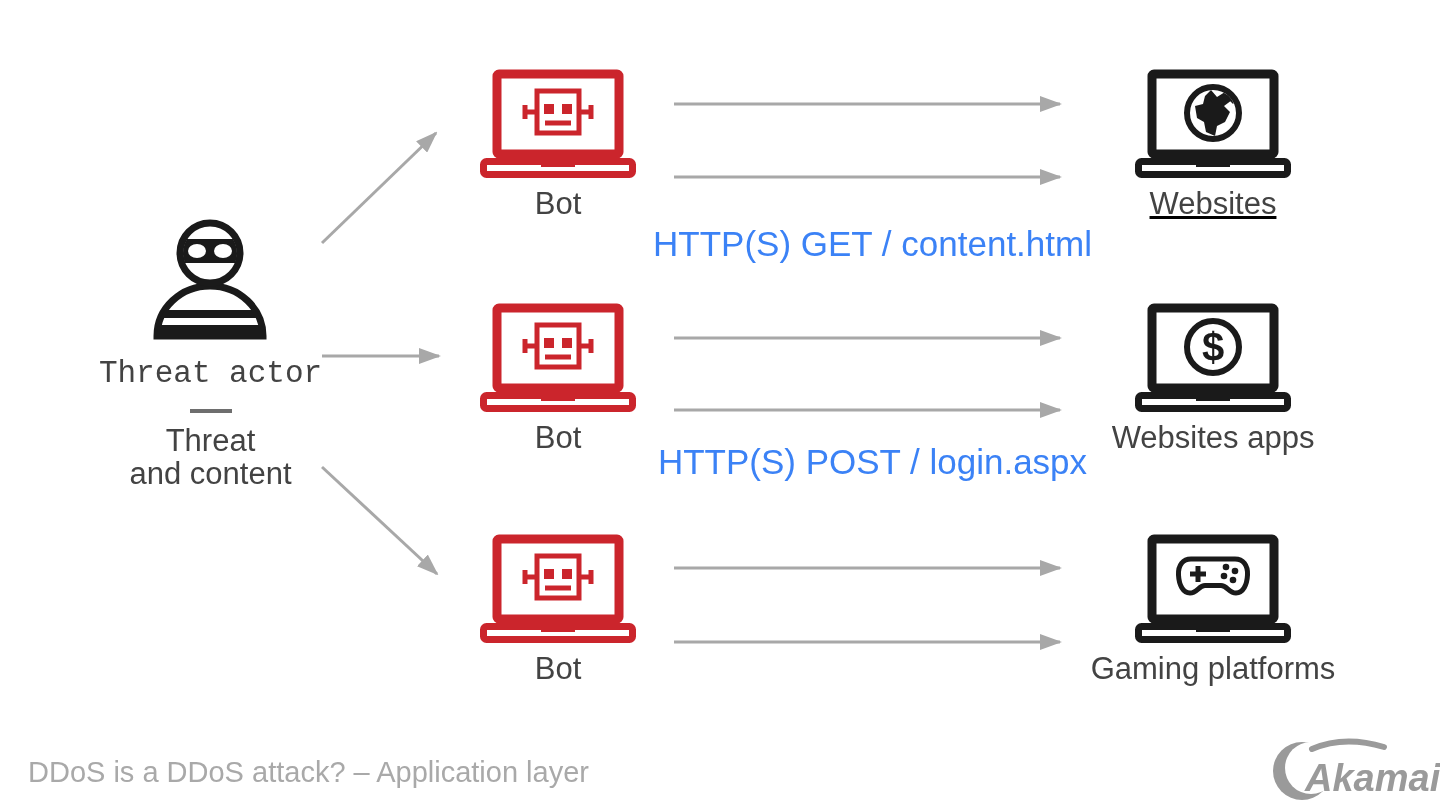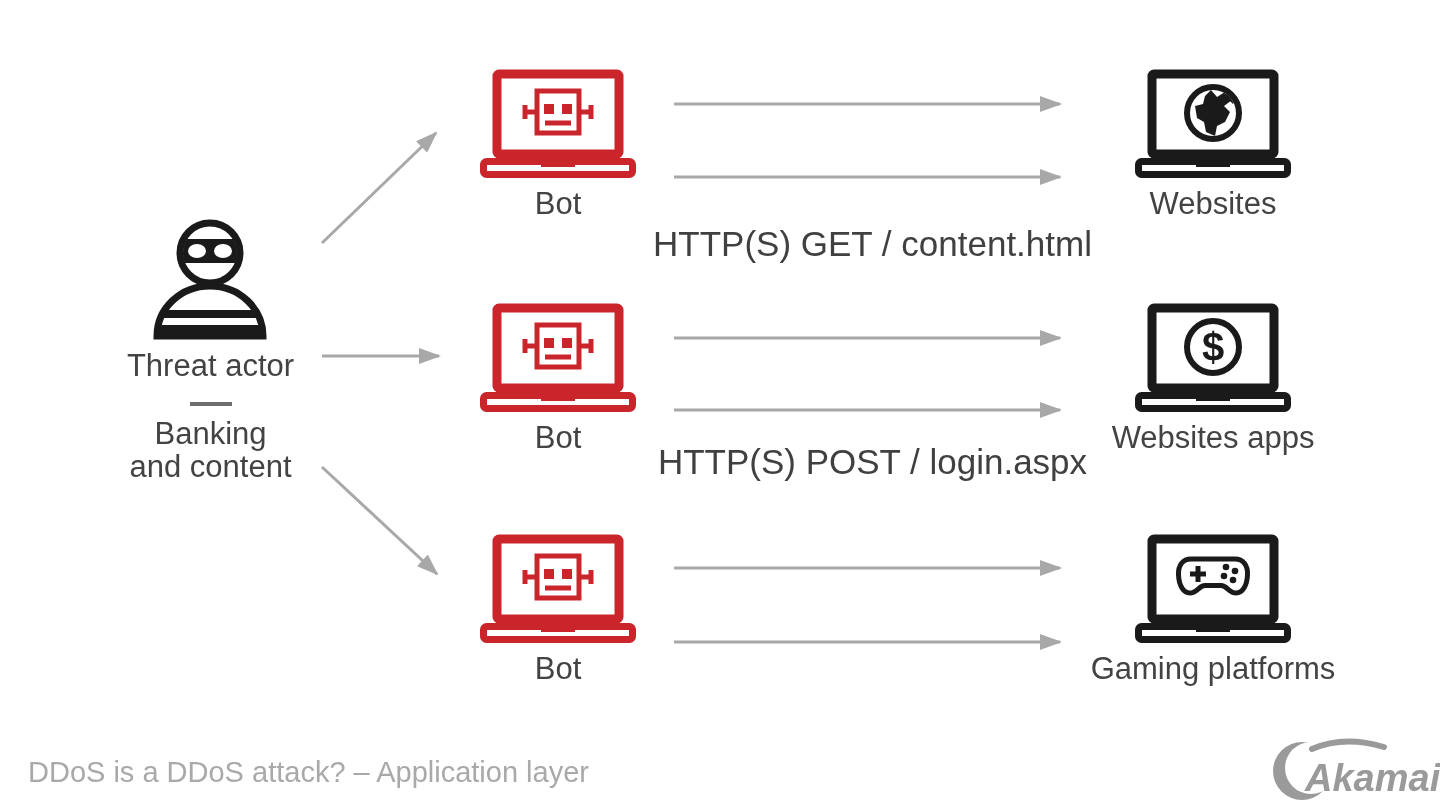--- a/index.html
+++ b/index.html
@@ -6,26 +6,26 @@
   .canvas {
     position:relative; width:1440px; height:810px; background:#ffffff;
     overflow:hidden; font-family:"Liberation Sans", sans-serif;
   }
   .arrows { position:absolute; left:0; top:0; }
   .node { position:absolute; display:flex; flex-direction:column; align-items:center; }
   .node-label {
     margin-top:8px; font-size:31px; line-height:1.15; color:#434343; white-space:nowrap;
   }
   .ta-node { left:153px; top:218px; width:115px; }
-  .ta-label { margin-top:8px; font-size:31px; color:#434343; white-space:nowrap; }
+  .ta-label { margin-top:16px; font-size:31px; color:#434343; white-space:nowrap;font-family:Liberation Mono, monospace; }
   .ta-divider { margin-top:18px; width:42px; height:4px; background:#6E6E6E; }
   .ta-sub { margin-top:11px; font-size:31px; line-height:33px; color:#434343; text-align:center; white-space:nowrap; }
   .flow-label {
     position:absolute; left:575px; width:595px; text-align:center;
-    font-size:35px; color:#404040; white-space:nowrap;
+    font-size:35px; color:#3b82f6; white-space:nowrap;
   }
   .flow-1 { top:224px; }
   .flow-2 { top:442px; }
   .caption { position:absolute; left:28px; top:756px; font-size:29px; color:#A9A9A9; white-space:nowrap; }
   .logo { position:absolute; left:1272px; top:735px; }
 </style>
 </head>
 <body>
 
 <div class="canvas">
@@ -67,21 +67,21 @@
       <circle cx="57" cy="35" r="30" fill="#ffffff" stroke="#1A1A1A" stroke-width="7"></circle>
       <g clip-path="url(#headclip)">
         <rect x="20" y="21" width="74" height="24" fill="#1A1A1A"></rect>
         <ellipse cx="44" cy="33" rx="9" ry="7" fill="#ffffff"></ellipse>
         <ellipse cx="70" cy="33" rx="9" ry="7" fill="#ffffff"></ellipse>
       </g>
     </svg>
     <div class="ta-label">Threat actor</div>
     <div class="ta-divider"></div>
     <div class="ta-sub">
-      <div>Banking</div>
+      <div>Threat</div>
       <div>and content</div>
     </div>
   </div>
 
   <div class="node" style="left:478px; top:66px; width:160px;">
     <svg width="160" height="112" viewBox="0 0 160 112">
       <rect x="19" y="8" width="122" height="80" rx="2" fill="#ffffff" stroke="#CB252C" stroke-width="9"></rect>
       <rect x="5.5" y="95.5" width="149" height="13" rx="3" fill="#ffffff" stroke="#CB252C" stroke-width="7"></rect>
       <rect x="63" y="92" width="34" height="9" fill="#CB252C"></rect>
       <g stroke="#CB252C" stroke-width="5" fill="none">
@@ -129,21 +129,21 @@
         <line x1="47" y1="39" x2="47" y2="53"></line>
         <line x1="101" y1="46" x2="113" y2="46"></line>
         <line x1="113" y1="39" x2="113" y2="53"></line>
       </g>
       <rect x="66" y="38" width="10" height="10" fill="#CB252C"></rect>
       <rect x="84" y="38" width="10" height="10" fill="#CB252C"></rect>
     </svg>
     <div class="node-label">Bot</div>
   </div>
 
-  <div class="node" style="left:1133px; top:66px; width:160px;">
+  <div class="node" style="left:1133px; top:66px; width:160px;text-decoration:underline;">
     <svg width="160" height="112" viewBox="0 0 160 112">
       <rect x="19" y="8" width="122" height="80" rx="2" fill="#ffffff" stroke="#1A1A1A" stroke-width="9"></rect>
       <rect x="5.5" y="95.5" width="149" height="13" rx="3" fill="#ffffff" stroke="#1A1A1A" stroke-width="7"></rect>
       <rect x="63" y="92" width="34" height="9" fill="#1A1A1A"></rect>
       <g>
         <circle cx="80" cy="47" r="26" fill="#ffffff" stroke="#1A1A1A" stroke-width="6"></circle>
         <clipPath id="globeclip">
             <circle cx="80" cy="47" r="23"></circle>
           </clipPath>
         <g clip-path="url(#globeclip)" fill="#1A1A1A">

